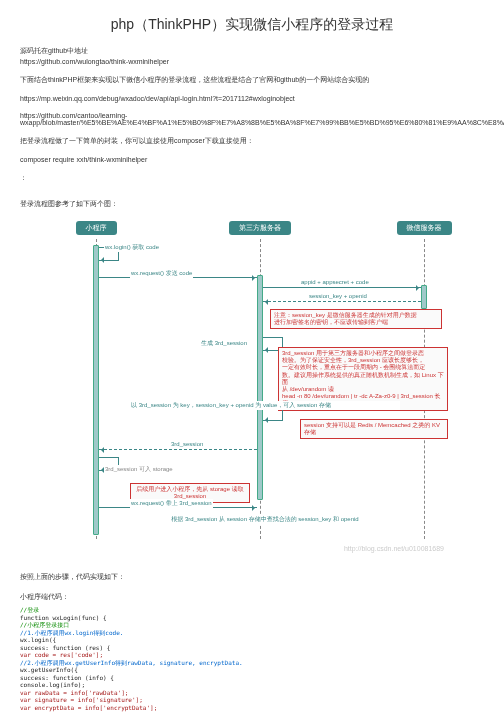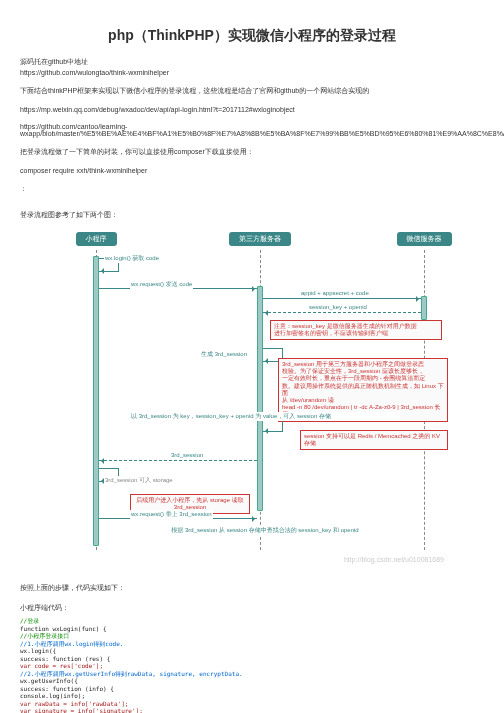--- a/index.html
+++ b/index.html
@@ -1,18 +1,18 @@
 <!DOCTYPE html>
 <html><head>
 <meta charset="utf-8">
 <style>
   * { margin: 0; padding: 0; box-sizing: border-box; }
   body { font-family: "Microsoft YaHei", Arial, sans-serif; font-size: 8px; color: #333; background: #fff; width: 504px; }
   .page { padding: 10px 20px; }
-  h1 { font-size: 14px; font-weight: bold; text-align: center; margin: 17px 0 12px; }
+  h1 { font-size: 14px; font-weight: normal; text-align: center; margin: 6px 0 12px; }
   .intro p { font-size: 7px; color: #333; margin: 2px 0; }
   .intro .link { color: #333; }
   .intro .spacer { height: 6px; }
   .diagram { margin: 12px 0 6px 40px; width: 400px; position: relative; }
   .lanes { display: flex; justify-content: space-between; }
   .lane-head { width: 72px; text-align: center; }
   .lane-head .pill { display: inline-block; background: #3b8686; color: #fff; font-size: 7px; padding: 2px 10px; border-radius: 3px; }
   .lifeline-area { position: relative; height: 300px; margin-top: 4px; }
   .lifeline { position: absolute; top: 0; bottom: 0; border-left: 1px dashed #888; }
   .ll1 { left: 36px; }

